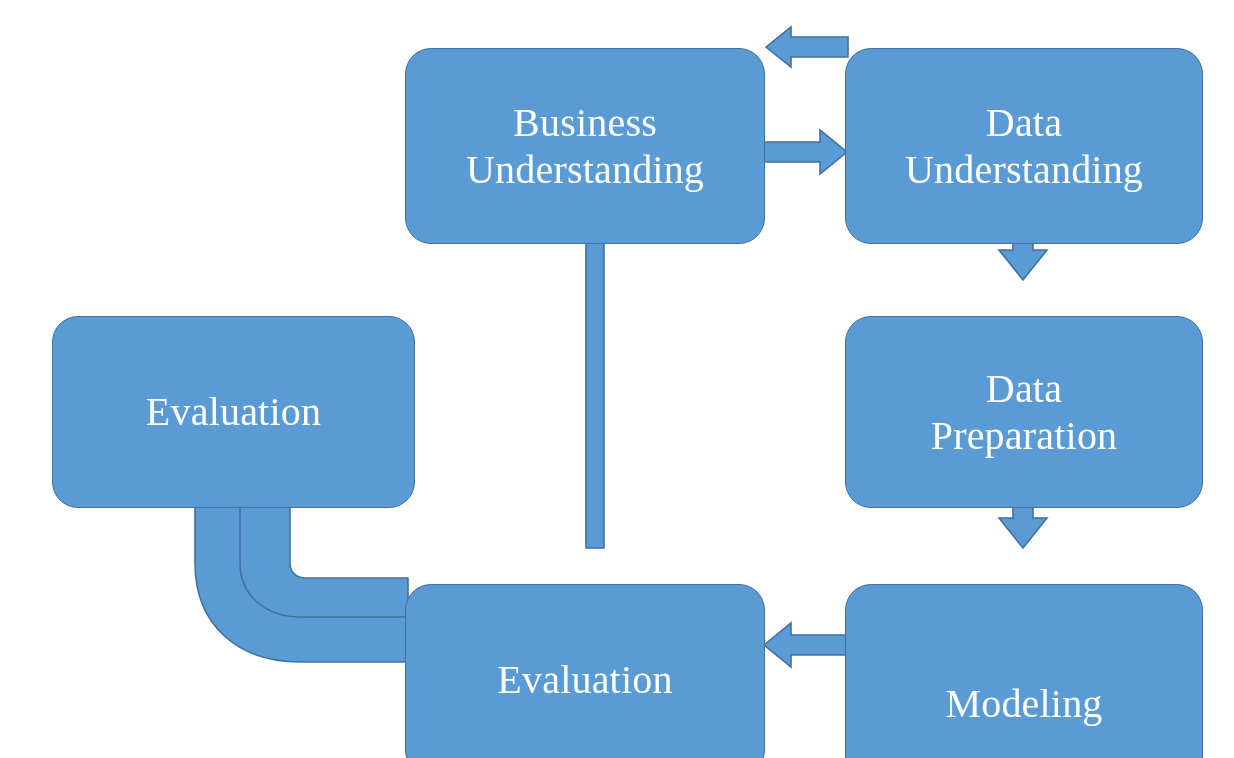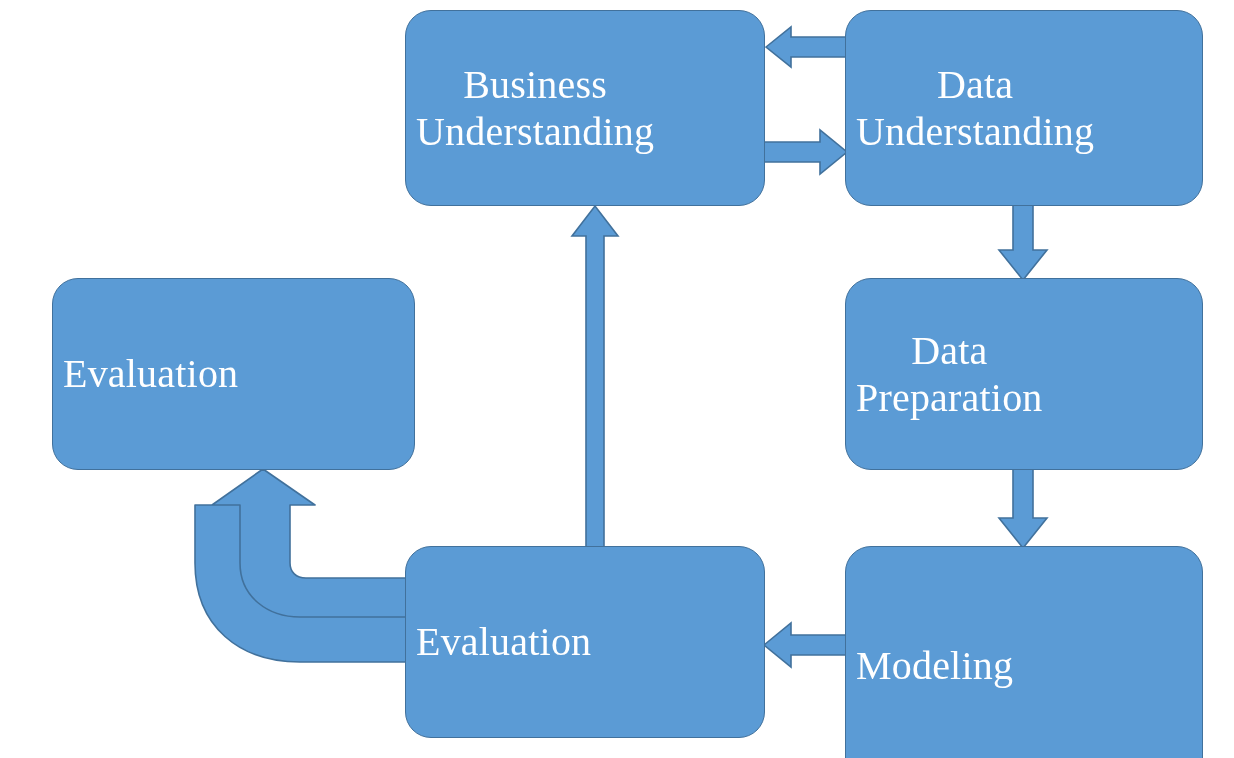--- a/index.html
+++ b/index.html
@@ -27,26 +27,28 @@
     height: 758px;
   }
   .node {
     position: absolute;
     box-sizing: border-box;
     background: #5B9BD5;
     border: 1.6px solid #41719C;
     border-radius: 26px;
     display: flex;
     align-items: center;
+    justify-content: center;
     text-align: center;
     color: #ffffff;
     font-size: 40px;
     line-height: 1.18;
     letter-spacing: 0.2px;
     z-index: 5;
+    margin-top: 38px;
   }
   .node .label {
     display: block;
     padding: 0 10px;
     white-space: pre-line;
   }
   
   #node-business-understanding { left: 405px; top: 10px;  width: 360px; height: 196px; }
   #node-data-understanding     { left: 845px; top: 10px;  width: 358px; height: 196px; }
   #node-data-preparation       { left: 845px; top: 278px; width: 358px; height: 192px; }

